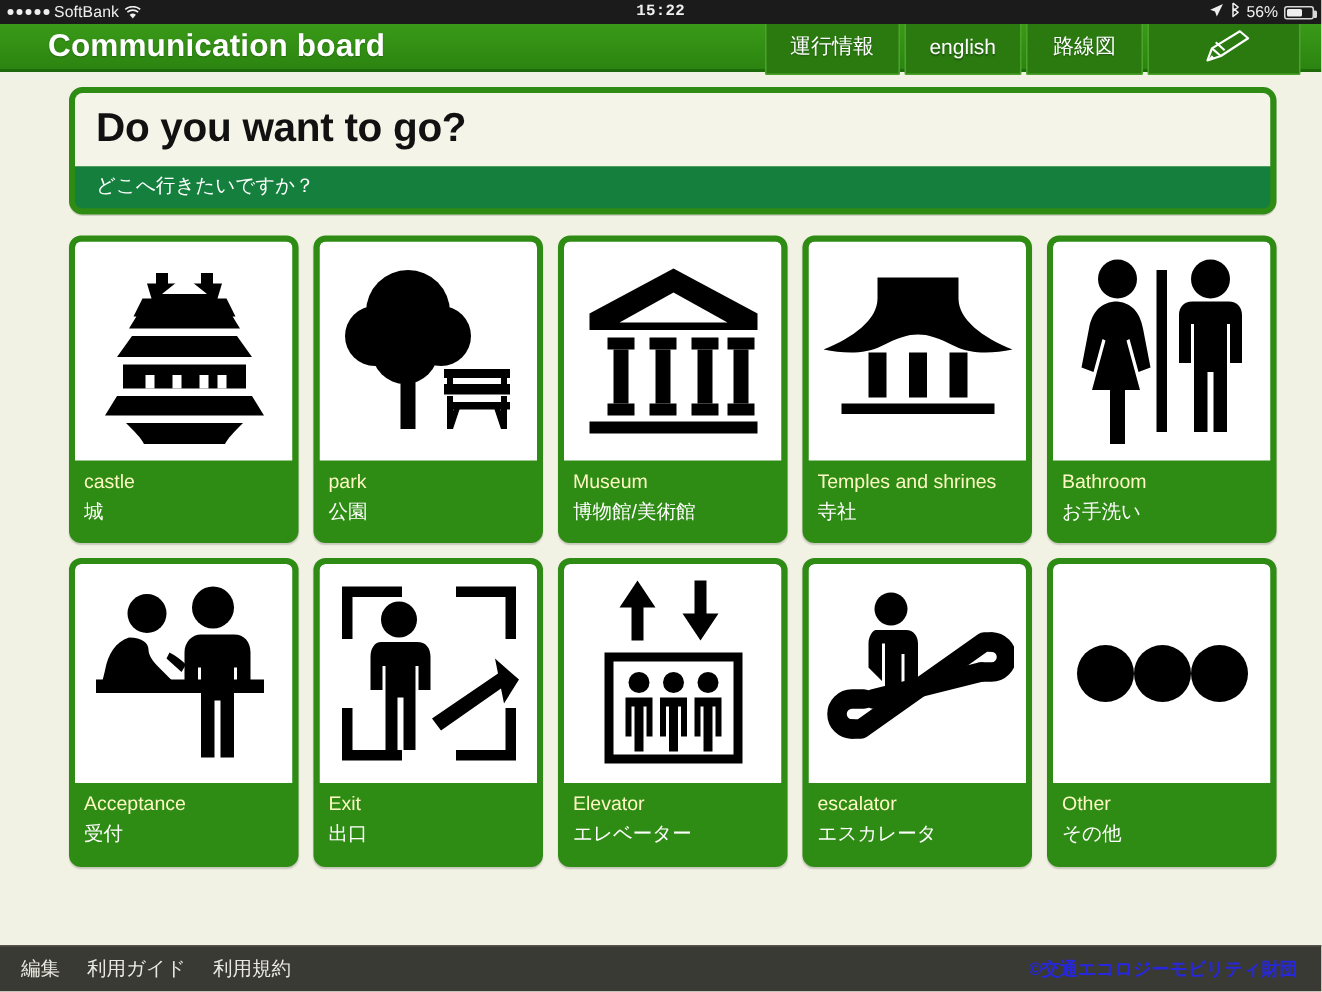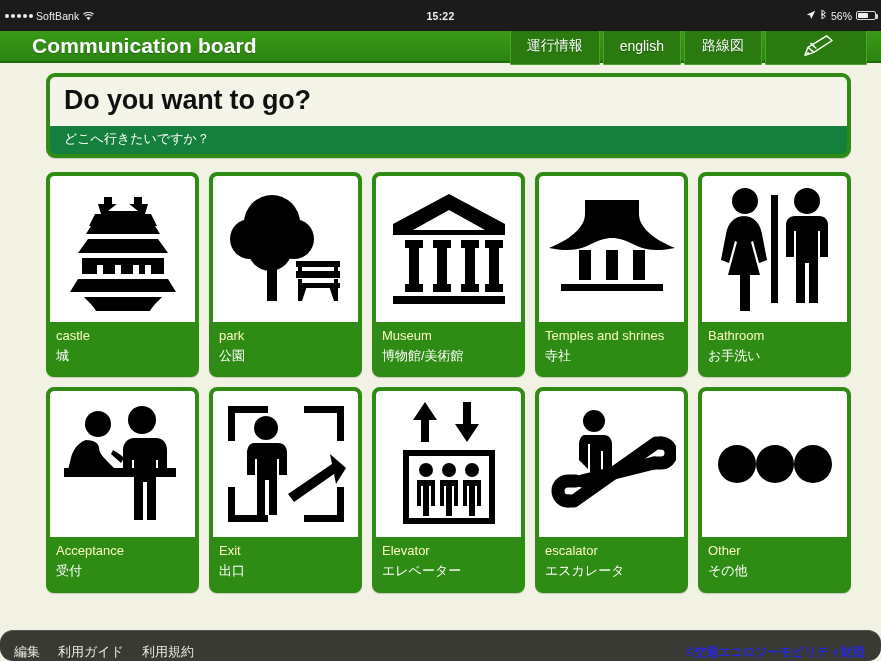--- a/index.html
+++ b/index.html
@@ -6,32 +6,33 @@
   html, body {
     width: 881px; height: 661px;
     background: #f2f2e4;
     font-family: "Liberation Sans", "DejaVu Sans", sans-serif;
     overflow: hidden;
   }
   #app { position: relative; width: 881px; height: 661px; background:#f2f2e4; }
 
   
   .statusbar{
-    height:31px; background:#1b1b1b; color:#efefef;
+    height:16px; background:#1b1b1b; color:#efefef;
     display:flex; align-items:center; font-size:10.5px; padding:0 5px;
     position:relative;
   }
   .sb-left{ display:flex; align-items:center; gap:3px; }
   .sb-dots{ display:flex; gap:2px; align-items:center; }
   .sb-dots i{ width:4px;height:4px;border-radius:50%;background:#efefef;display:block; }
   .sb-carrier{ font-size:10.5px; letter-spacing:.1px; }
   .sb-wifi{ display:inline-block; width:11px; height:9px; position:relative; margin-left:1px;}
   .sb-center{
     position:absolute; left:0; right:0; text-align:center; font-size:10.5px; font-weight:bold;
     letter-spacing:.2px;
+    font-family:Liberation Mono, monospace;
   }
   .sb-right{ margin-left:auto; display:flex; align-items:center; gap:4px; z-index:2;}
   .sb-batt{ position:relative; display:inline-block; width:20px;height:9px;
     border:1px solid #d8d8d8; border-radius:2px; }
   .sb-batt::after{ content:""; position:absolute; right:-3px; top:2px; width:2px;height:5px;
     background:#d8d8d8; border-radius:0 1px 1px 0; }
   .sb-batt span{ position:absolute; left:1px; top:1px; bottom:1px; width:55%; background:#efefef; border-radius:1px;}
   .sb-loc{ font-size:10px; }
   .sb-bt{ font-size:11px; }
 
@@ -86,23 +87,22 @@
     border-radius:4px 4px 0 0;
   }
   .card-pic svg{ display:block; }
   .card-label{ padding:4px 6px 7px 6px; }
   .card-en{ color:#fef9c3; font-size:13px; line-height:1.55; white-space:nowrap; overflow:hidden; text-overflow:ellipsis;}
   .card-ja{ color:#fff; font-size:13px; line-height:1.55; white-space:nowrap; overflow:hidden; text-overflow:ellipsis;}
 
   
   .footer{
     position:absolute; left:0; right:0; bottom:0; height:31px;
-    background:#3a3a34; display:flex; align-items:flex-end; padding:0 14px;
+    background:#3a3a34; display:flex; align-items:center; padding:0 14px;
     border-top:1px solid #54544c;
-    border-radius:13px;
   }
   .footer-links{ display:flex; gap:18px; }
   .footer-link{ color:#e9e9e2; font-size:13px; cursor:pointer; }
   .footer-copy{ margin-left:auto; color:#2727e0; font-size:12px; font-weight:bold; padding-right:2px;}
 </style>
 </head>
 <body>
 
 <div id="app">
 

